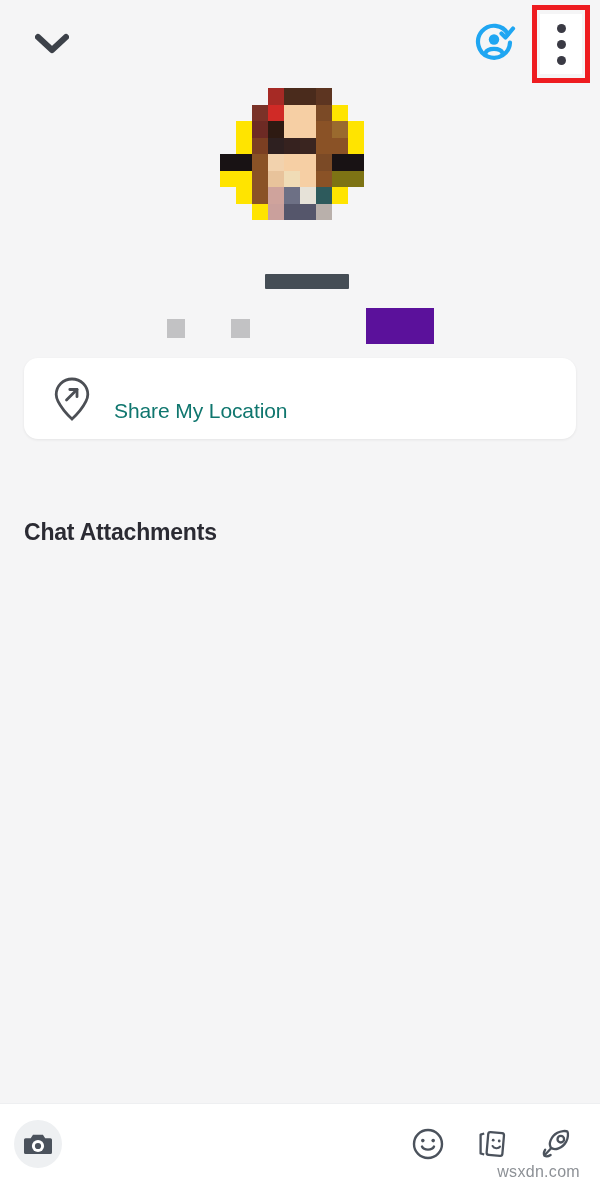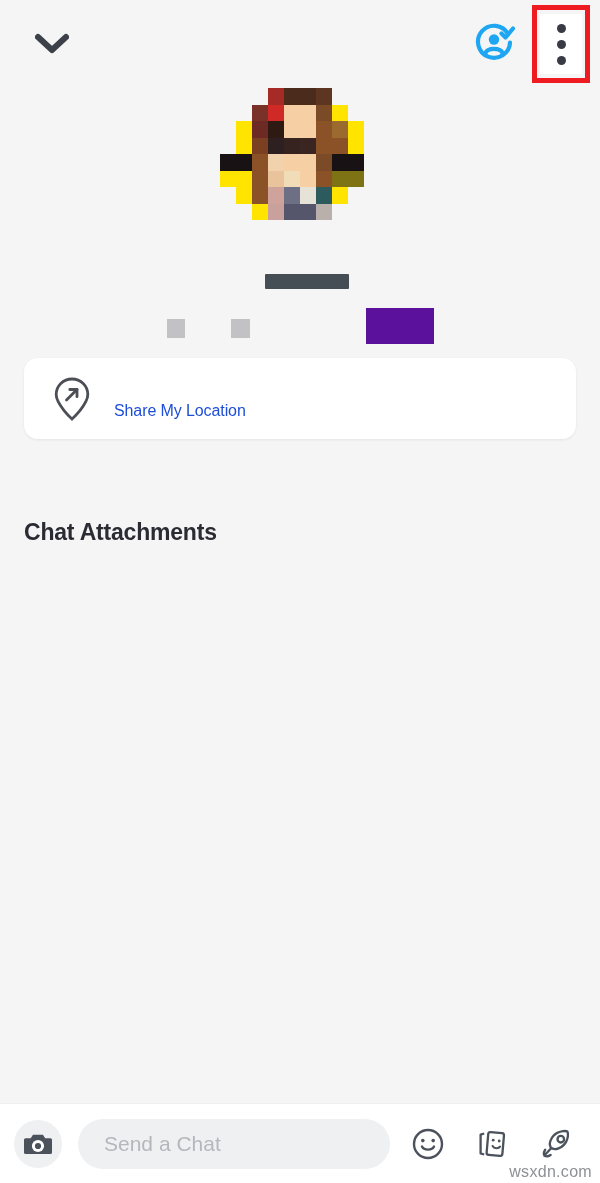--- a/index.html
+++ b/index.html
@@ -191,22 +191,22 @@
     flex: 0 0 auto;
     width: 40px;
     height: 46px;
     margin-right: 22px;
     display: flex;
     align-items: center;
     justify-content: center;
   }
 
   .map-row .row-label {
-    font-size: 16px;
-    color: #1d4ed8;
+    font-size: 21px;
+    color: #0f766e;
     letter-spacing: -0.1px;
     white-space: pre;
     margin-top: 24px;
   }
 
   .name-gap-redaction {
     display: inline-block;
     width: 14px;
     height: 15px;
     background: #e3e3e4;
@@ -287,21 +287,21 @@
     width: 40px;
     height: 40px;
     display: flex;
     align-items: center;
     justify-content: center;
     cursor: pointer;
   }
 
   .watermark {
     position: absolute;
-    right: 8px;
+    right: 20px;
     bottom: 2px;
     font-size: 16px;
     color: #8d9196;
     letter-spacing: 0.3px;
     z-index: 30;
     pointer-events: none;
   }
 </style>
 </head>
 <body>
@@ -473,21 +473,20 @@
 
     <div class="camera-button">
       <svg width="30" height="26" viewBox="0 0 30 26">
         <path d="M2.6 7.2 h5.1 l2.3 -3.4 h9.9 l2.3 3.4 h5.2 a1.6 1.6 0 0 1 1.6 1.6 v12.6
                  a1.6 1.6 0 0 1 -1.6 1.6 h-24.8 a1.6 1.6 0 0 1 -1.6 -1.6 v-12.6 a1.6 1.6 0 0 1 1.6 -1.6 z" fill="#4b525c"></path>
         <circle cx="15" cy="15" r="6.1" fill="#ffffff"></circle>
         <circle cx="15" cy="15" r="3.1" fill="#4b525c"></circle>
       </svg>
     </div>
 
-    <input class="chat-input" type="text" placeholder="Send a Chat" style="">
 
     <div class="chat-actions">
 
       <div class="act">
         <svg width="34" height="34" viewBox="0 0 34 34">
           <circle cx="17" cy="17" r="14" fill="none" stroke="#4b525c" stroke-width="2.4"></circle>
           <circle cx="11.8" cy="13.6" r="1.8" fill="#4b525c"></circle>
           <circle cx="22.2" cy="13.6" r="1.8" fill="#4b525c"></circle>
           <path d="M11 19.5 C12.8 23.6 21.2 23.6 23 19.5" fill="none" stroke="#4b525c" stroke-width="2.4" stroke-linecap="round"></path>
         </svg>

